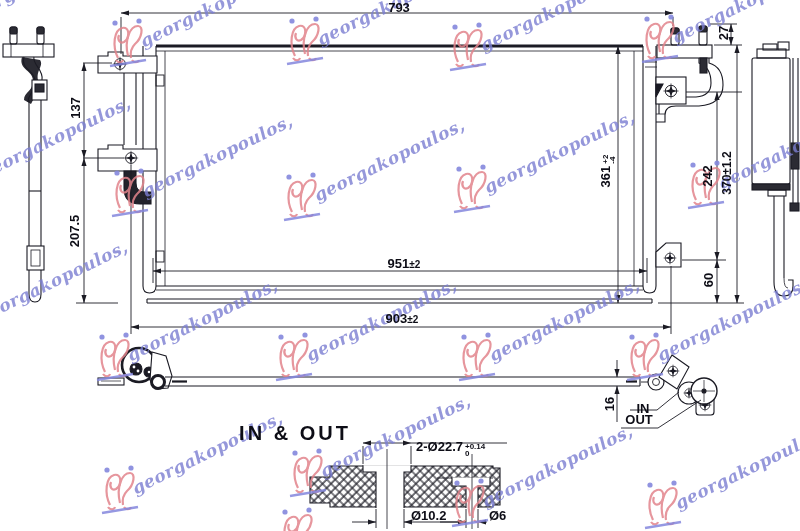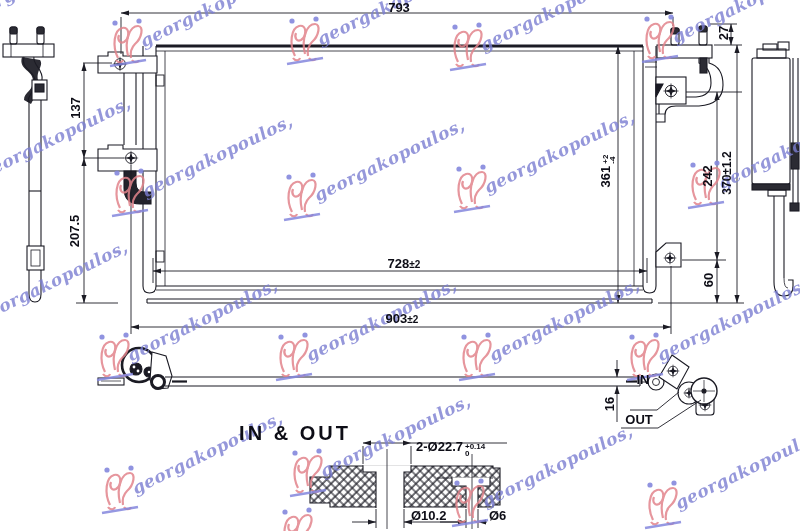--- a/index.html
+++ b/index.html
@@ -472,27 +472,27 @@
   <div class="dim rot" style="left:607px;top:171px">
     <span>361</span><span class="tolstack">
           <i>+2</i>
           <i>-4</i>
         </span>
   </div>
   <div class="dim rot" style="left:707px;top:176px">242</div>
   <div class="dim rot small-dim" style="left:727px;top:173px">370±1.2</div>
   <div class="dim rot" style="left:708px;top:280px">60</div>
   <div class="dim" style="left:404px;top:263px">
-    <span>728</span><span class="pm">±2</span>
+    <span>951</span><span class="pm">±2</span>
   </div>
   <div class="dim" style="left:402px;top:318px">
     <span>903</span><span class="pm">±2</span>
   </div>
   <div class="dim rot" style="left:609px;top:404px">16</div>
-  <div class="dim" style="left:643px;top:379px">IN</div>
+  <div class="dim" style="left:643px;top:408px">IN</div>
   <div class="dim" style="left:639px;top:419px">OUT</div>
   <div class="dim heading" style="left:295px;top:433px">IN &amp; OUT</div>
   <div class="dim left" style="left:416px;top:448px">
     <span>2-Ø22.7</span><span class="tolstack">
           <i>+0.14</i>
           <i>0</i>
         </span>
   </div>
   <div class="dim left" style="left:411px;top:515px">Ø10.2</div>
   <div class="dim left" style="left:489px;top:515px">Ø6</div>

